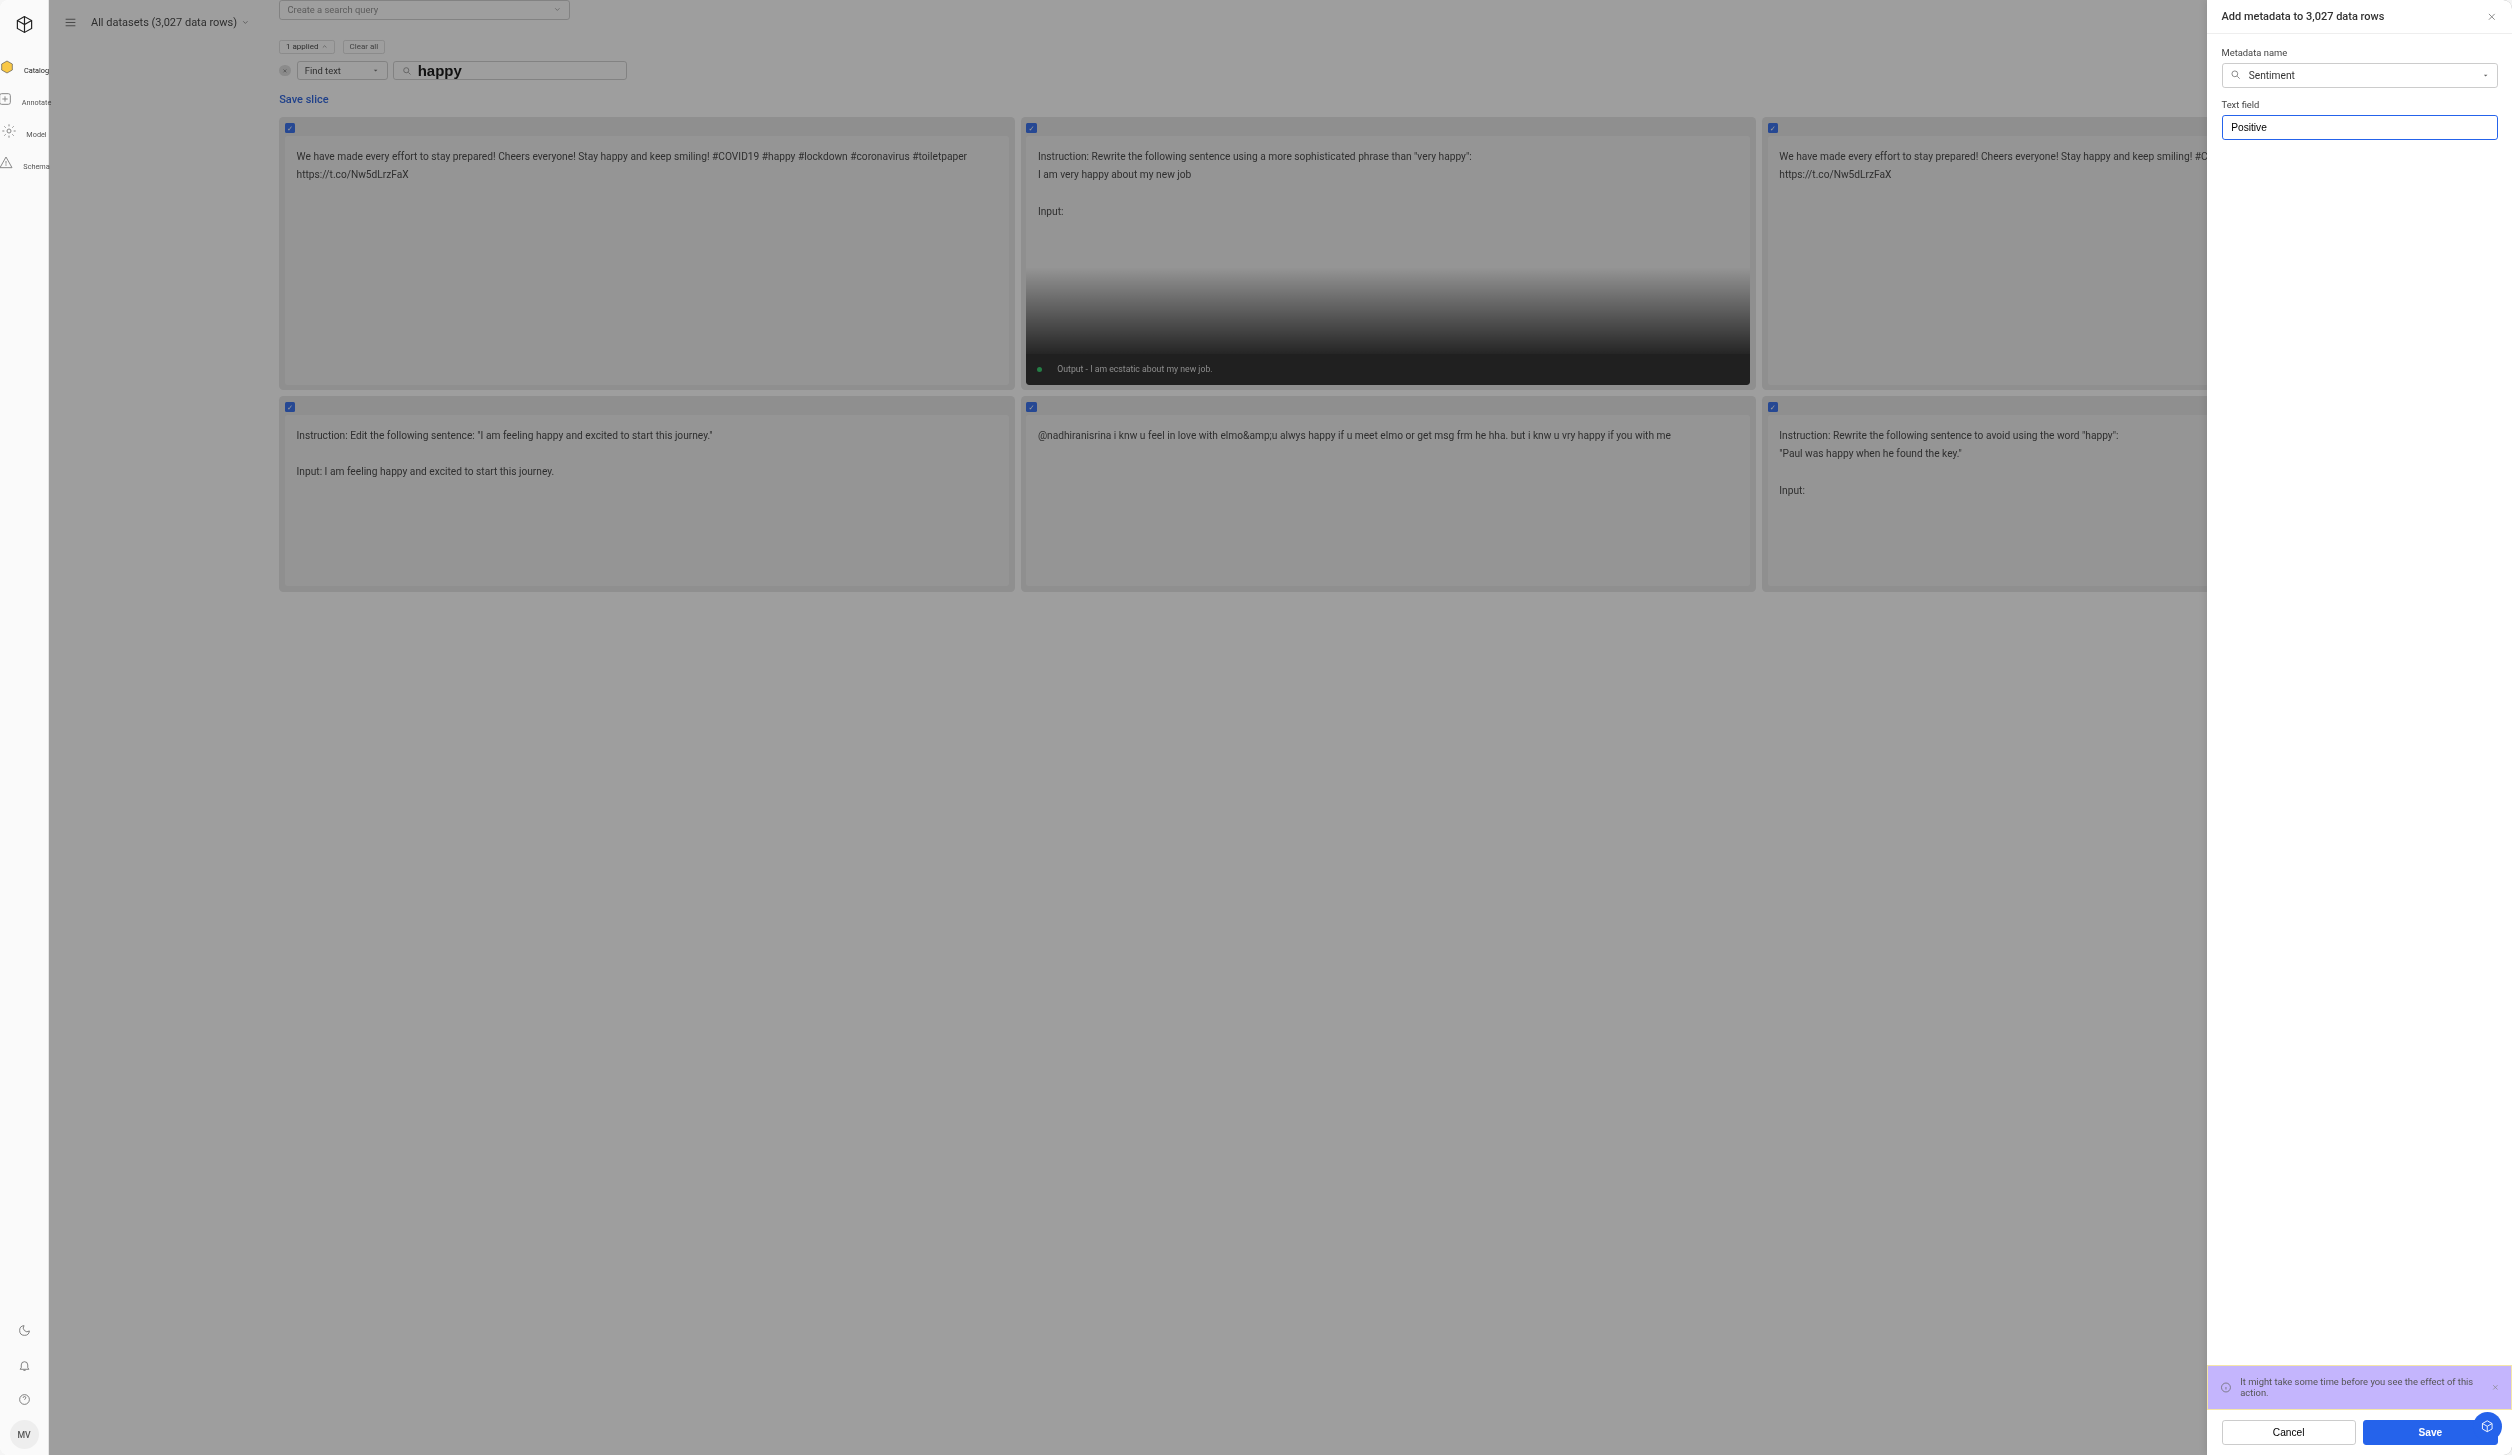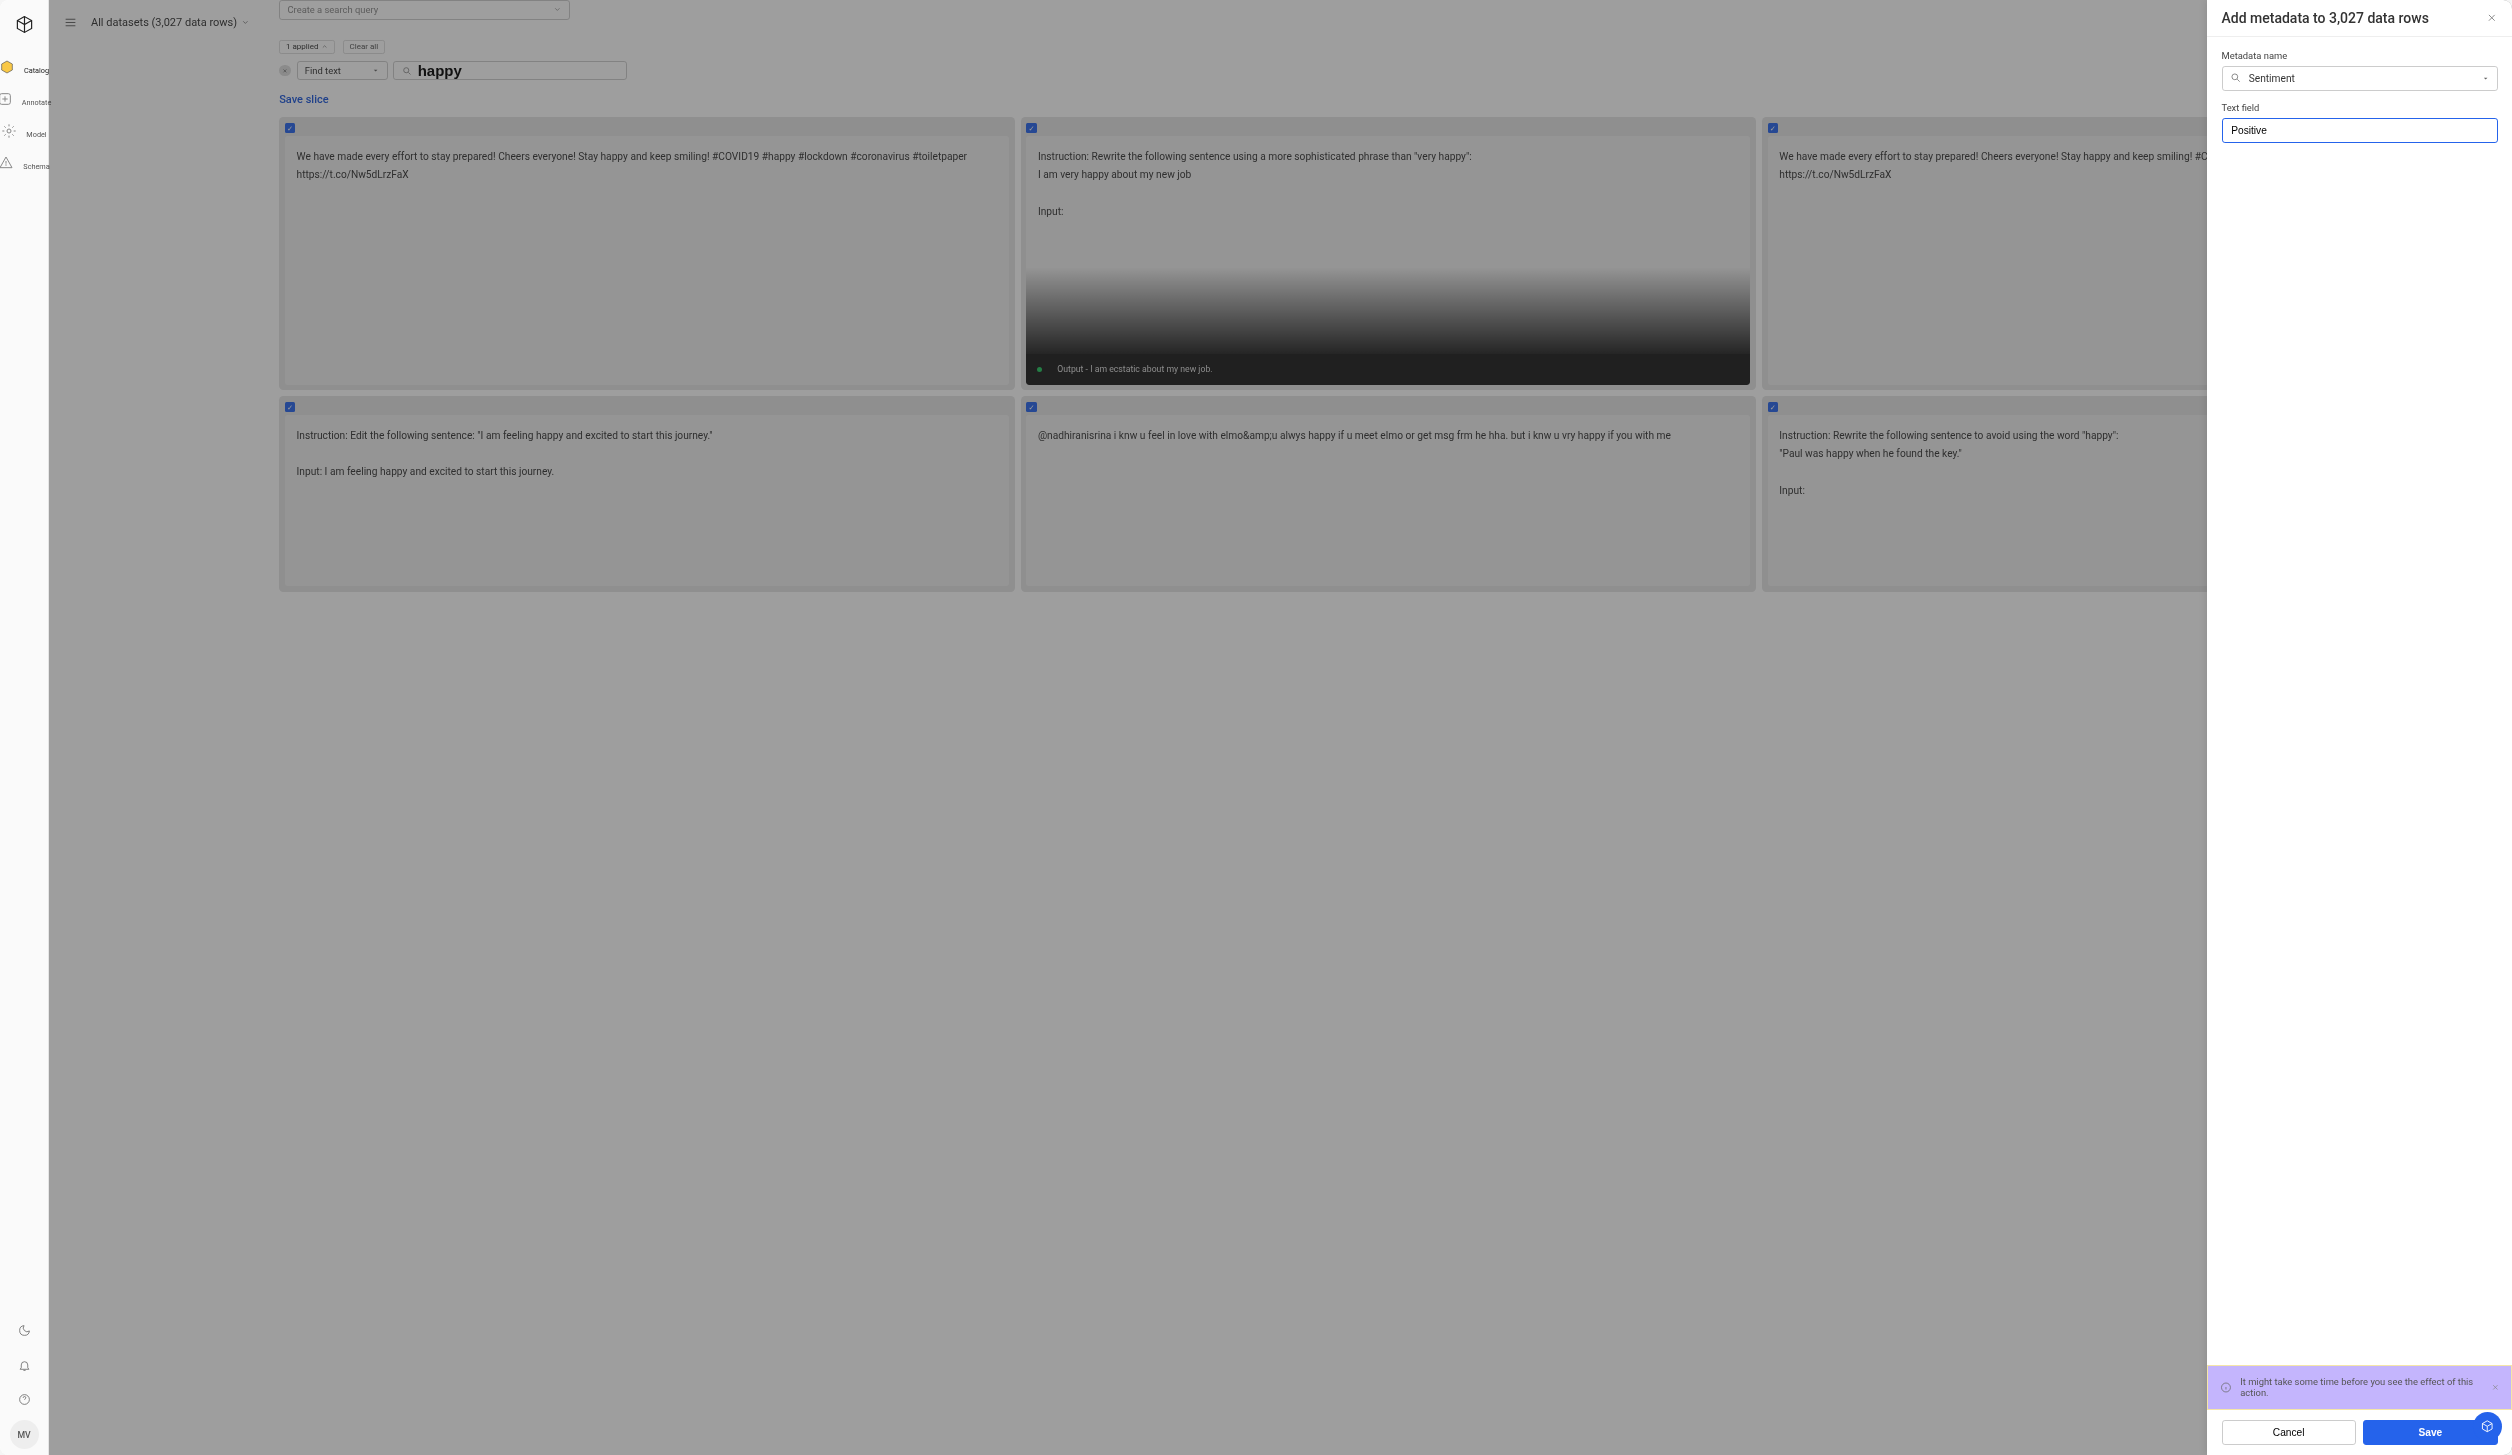--- a/index.html
+++ b/index.html
@@ -282,21 +282,21 @@
   flex-direction: column;
   box-shadow: -1.5px 0 7.3px rgba(0,0,0,0.1);
 }
 .drawer-header {
   padding: 10.2px 14.5px;
   display: flex;
   align-items: center;
   justify-content: space-between;
   border-bottom: 0.7px solid #eee;
 }
-.drawer-title { font-size: 14px; font-weight: 500; }
+.drawer-title { font-size: 11px; font-weight: 500; }
 .drawer-close { cursor: pointer; color: #888; font-size: 13px; }
 .drawer-body {
   flex: 1;
   padding: 13px 14.5px;
   display: flex;
   flex-direction: column;
   gap: 11.6px;
 }
 .field-label { font-size: 9.4px; color: #444; margin-bottom: 4.4px; }
 .md-select {

